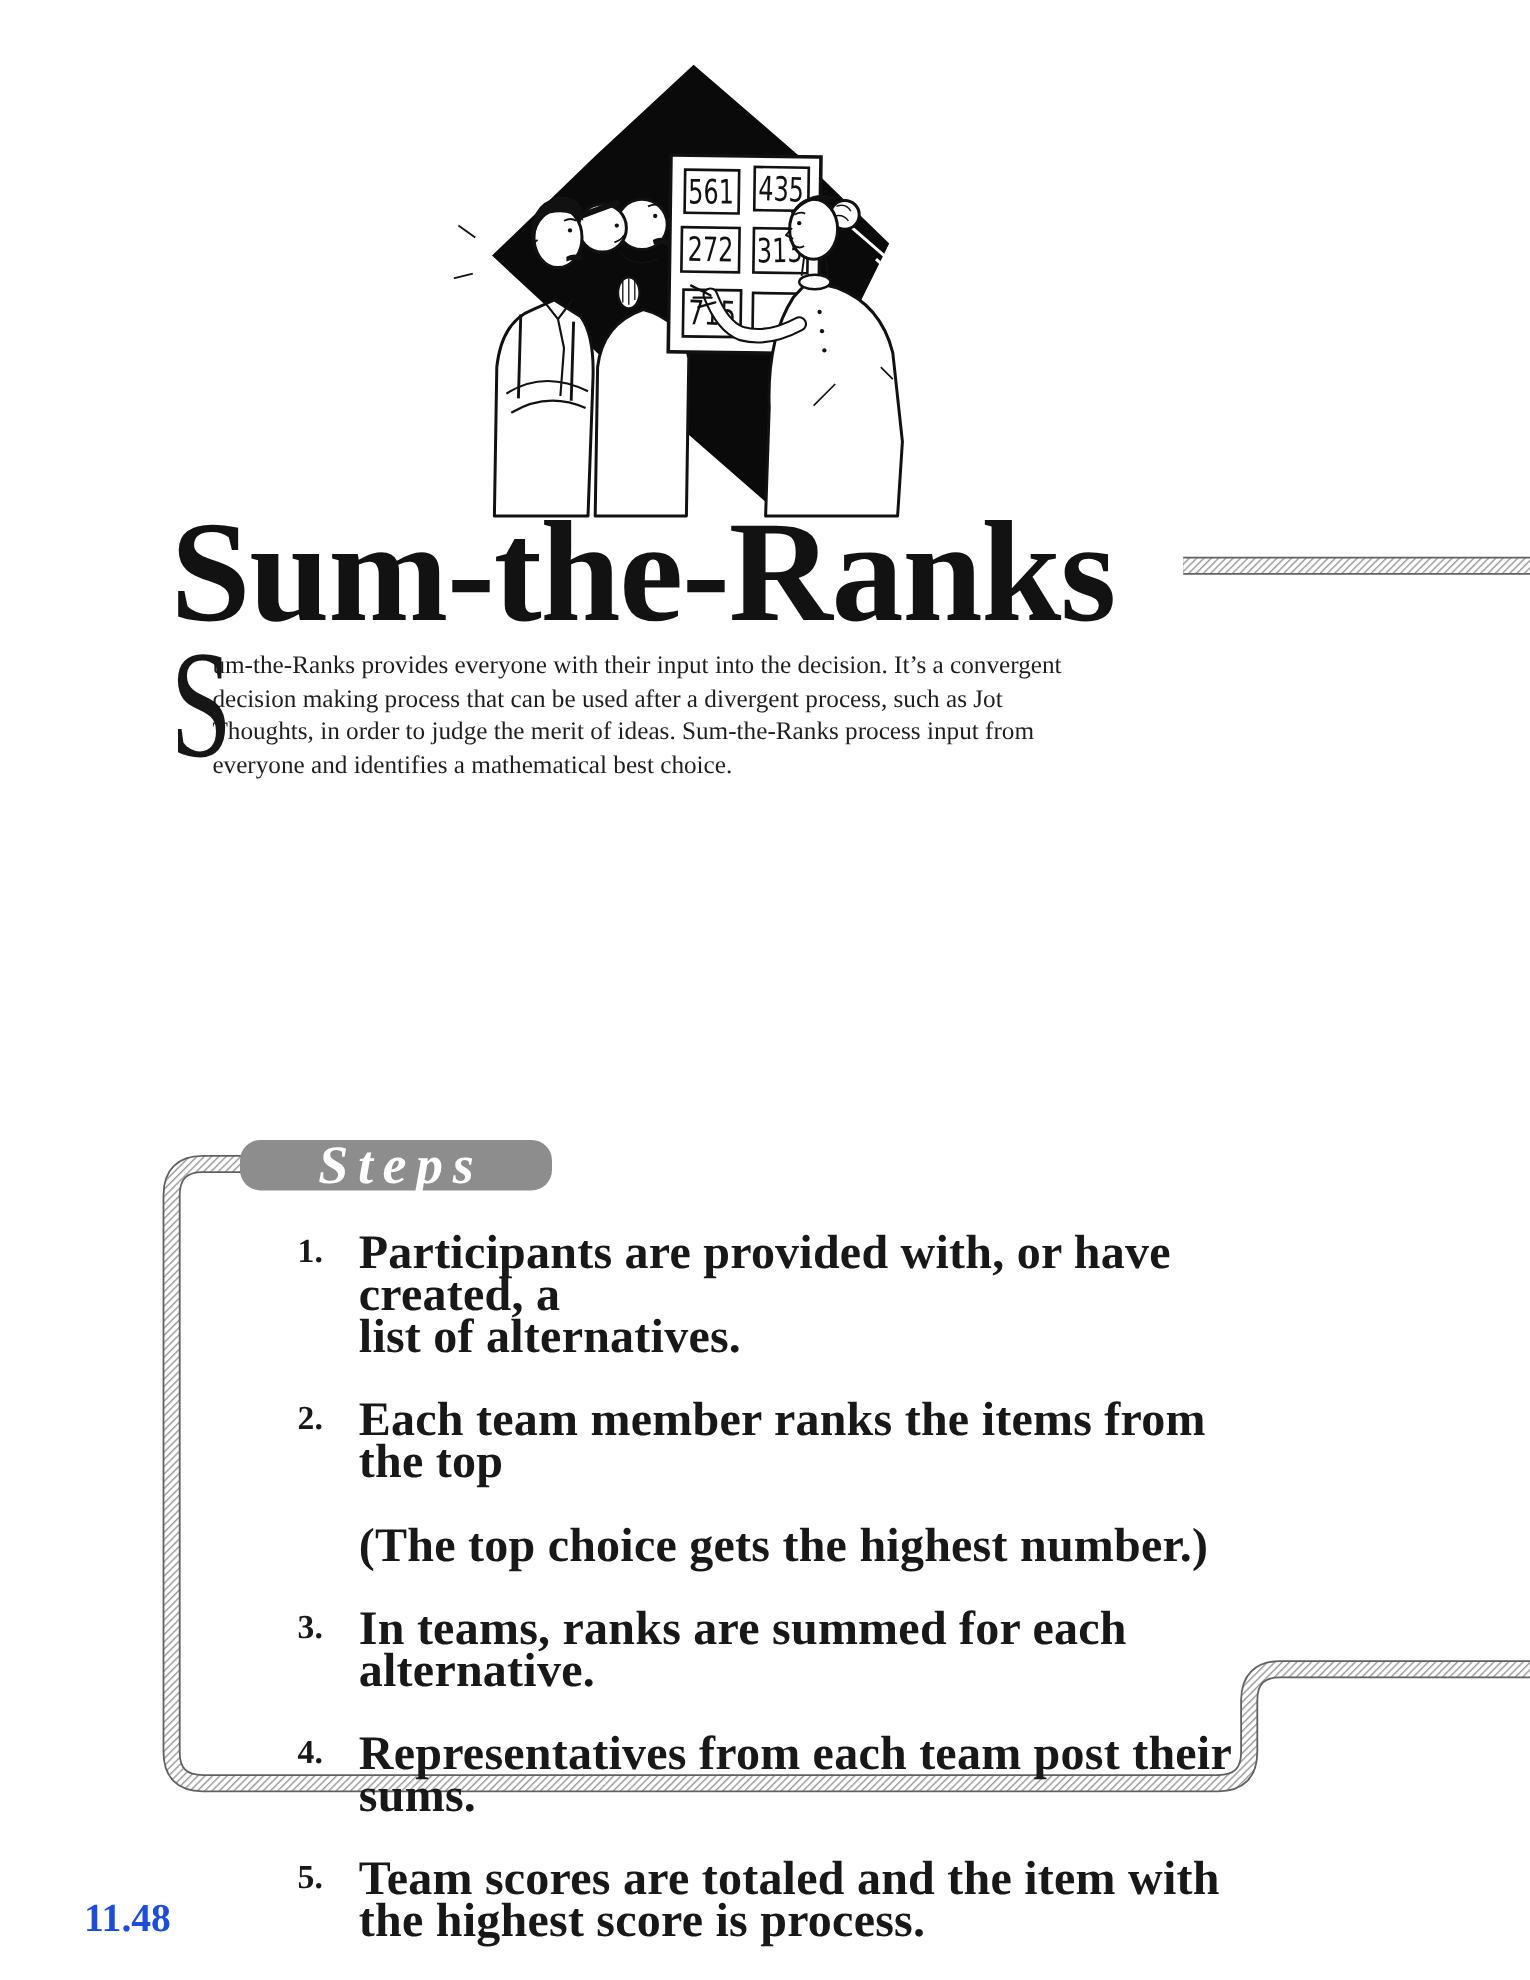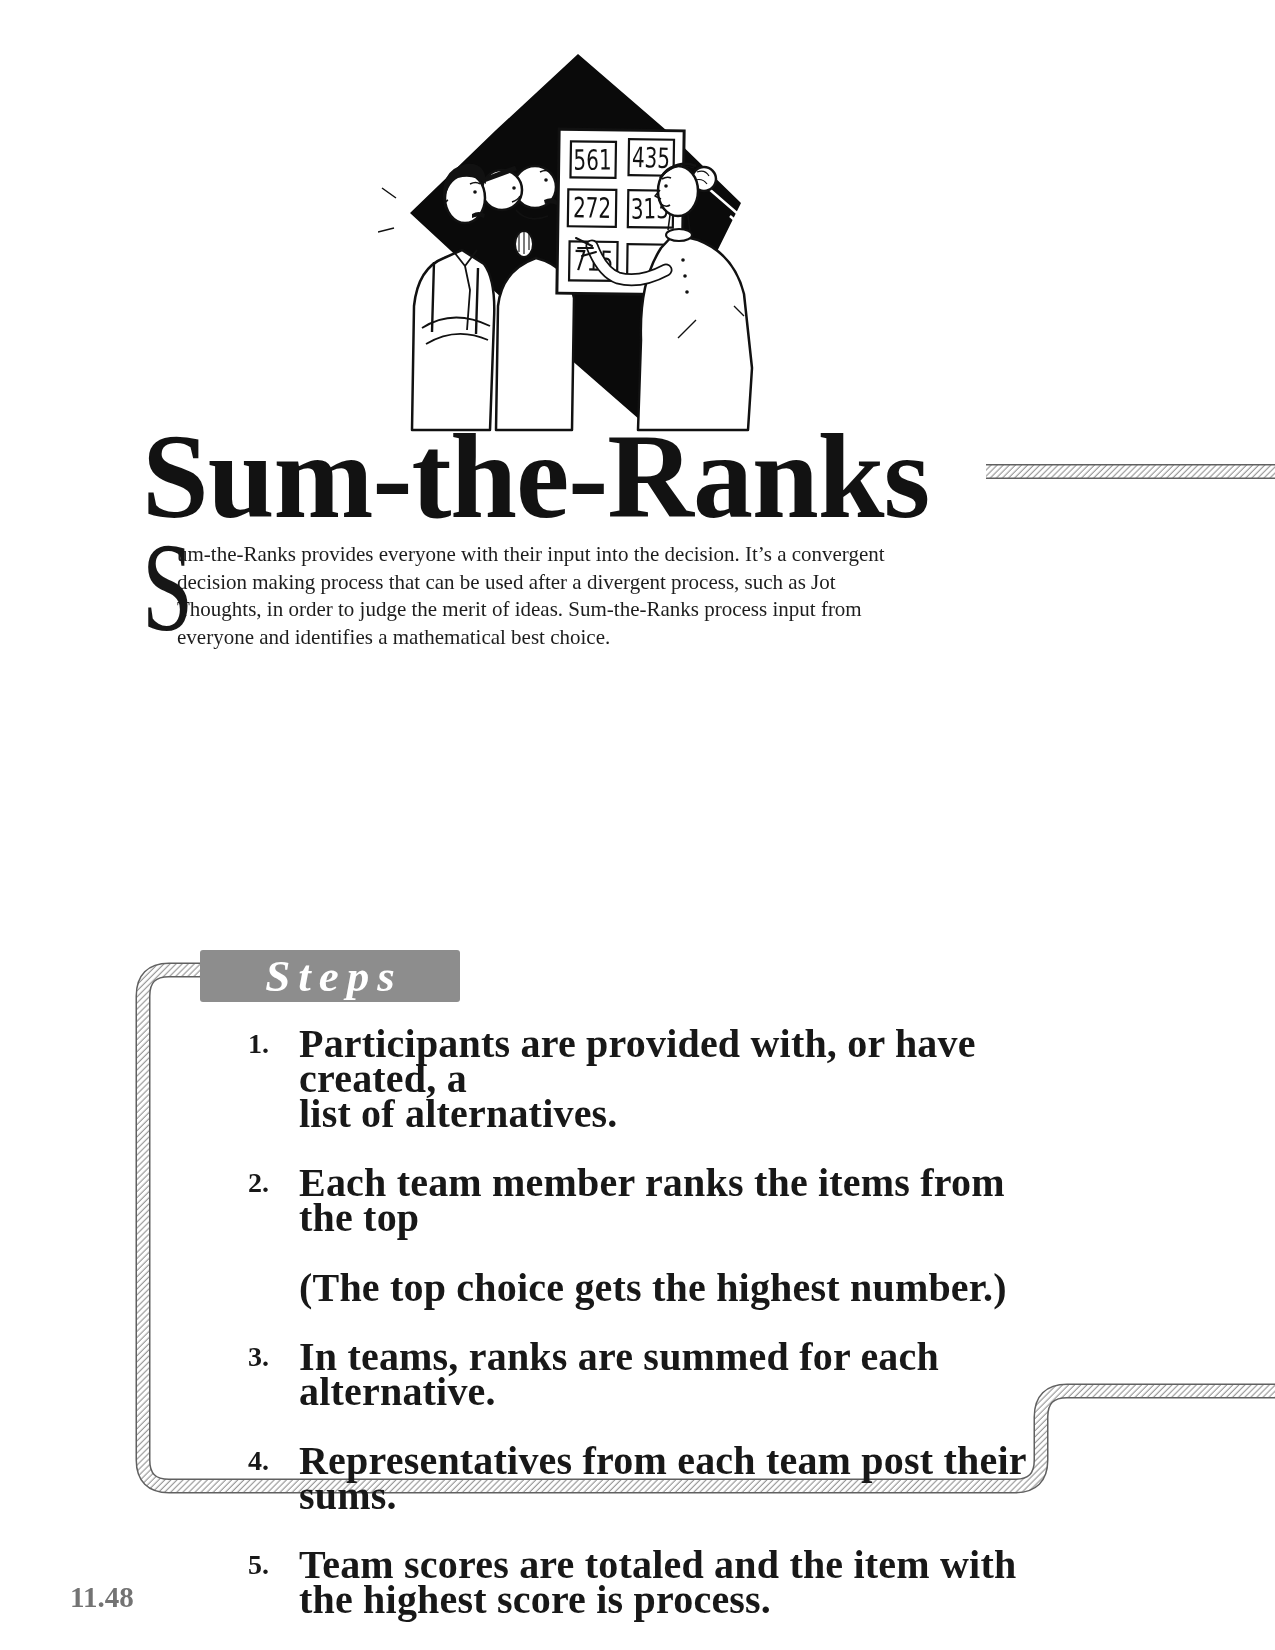--- a/index.html
+++ b/index.html
@@ -17,37 +17,37 @@
   .page-title{position:absolute;left:142px;top:383px;font-size:120px;font-weight:bold;
               line-height:1;letter-spacing:-1px;white-space:nowrap;color:#121212;margin-top:34px;}
 
   
   .intro{position:absolute;left:142px;top:541px;width:900px;font-size:21px;line-height:27.5px;color:#1d1d1d;}
   .dropcap{float:left;width:33px;height:83px;margin:3px 2px 0 0;font-size:128px;line-height:86px;
            font-weight:normal;color:#161616;}
   .dropcap .glyph{display:inline-block;transform:scaleX(0.72);transform-origin:0 0;}
 
   
-  .steps-badge{position:absolute;left:200px;top:950px;width:260px;height:52px;border-radius:3px;
+  .steps-badge{position:absolute;left:200px;top:950px;width:260px;height:42px;border-radius:17px;
                display:flex;align-items:center;justify-content:center;}
   .steps-badge span{font-size:45px;font-weight:bold;font-style:italic;letter-spacing:8px;
                     color:#ffffff;padding-left:8px;}
 
   
   .steps{position:absolute;left:248px;top:1026px;width:810px;}
   .step{display:grid;grid-template-columns:51px 1fr;margin-bottom:34px;
         font-weight:bold;color:#181818;}
   .step-num{font-size:28px;line-height:35px;}
   .step-text{font-size:40px;line-height:35px;letter-spacing:0.2px;}
 
   
   .footer-center{position:absolute;left:112px;top:1558px;width:800px;text-align:center;color:#1b1b1b;}
   .footer-title{font-size:25px;font-weight:bold;}
   .footer-pub{font-size:25px;margin-top:1px;}
-  .page-num{position:absolute;left:70px;top:1581px;font-size:29px;font-weight:bold;color:#737373;}
+  .page-num{position:absolute;left:70px;top:1581px;font-size:33px;font-weight:bold;color:#1d4ed8;}
 </style>
 </head>
 <body>
 
 <div class="page">
 
   <svg class="tube-svg" viewBox="0 0 1275 1650" xmlns="http://www.w3.org/2000/svg">
     <defs>
       <pattern id="hatch" width="4.3" height="4.3" patternUnits="userSpaceOnUse" patternTransform="rotate(45)">
         <rect width="4.3" height="4.3" fill="#ffffff"></rect>

